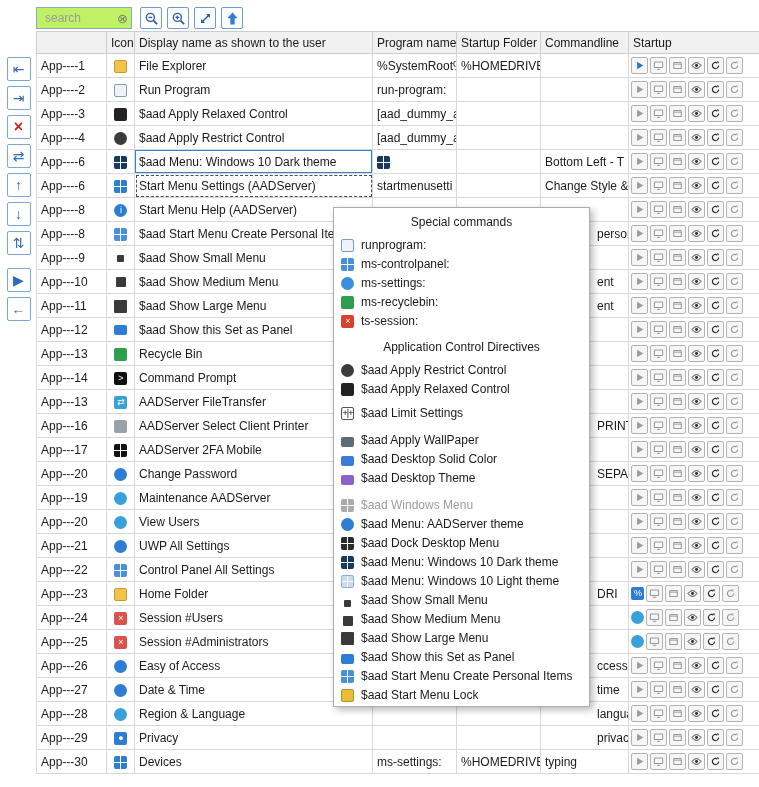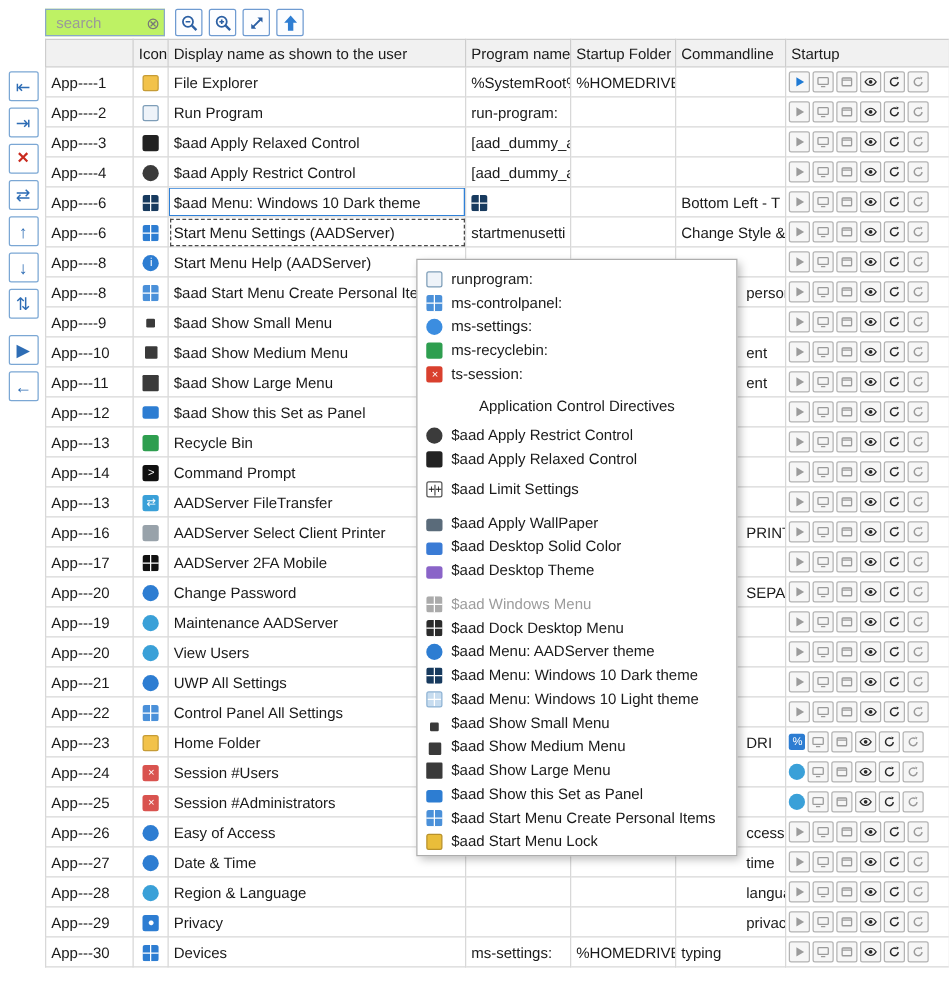--- a/index.html
+++ b/index.html
@@ -1913,20 +1913,21 @@
                 </svg>
               </span>
             </button>
           </div>
         </td>
       </tr>
     </tbody>
   </table>
 
 <div id="cmdmenu" class="menu">
+    <div class="m-header">Special commands</div>
     <div class="m-item">
       <span class="islot">
         <span class="i-box" style="background-color: rgb(238, 243, 249); border: 1px solid rgb(125, 157, 184);"></span>
       </span>
       <span class="m-label">runprogram:</span>
     </div>
     <div class="m-item">
       <span class="islot">
         <span class="i-box i-grid" style="background-color: rgb(74, 144, 217);"></span>
       </span>
@@ -1992,29 +1993,29 @@
     </div>
     <div class="m-gap"></div>
     <div class="m-item disabled">
       <span class="islot">
         <span class="i-box i-grid" style="background-color: rgb(171, 171, 171);"></span>
       </span>
       <span class="m-label">$aad Windows Menu</span>
     </div>
     <div class="m-item">
       <span class="islot">
+        <span class="i-box i-circle" style="background-color: rgb(45, 125, 210);"></span>
+      </span>
+      <span class="m-label">$aad Menu: AADServer theme</span>
+    </div>
+    <div class="m-item">
+      <span class="islot">
         <span class="i-box i-grid" style="background-color: rgb(43, 43, 43);"></span>
       </span>
       <span class="m-label">$aad Dock Desktop Menu</span>
-    </div>
-    <div class="m-item">
-      <span class="islot">
-        <span class="i-box i-circle" style="background-color: rgb(45, 125, 210);"></span>
-      </span>
-      <span class="m-label">$aad Menu: AADServer theme</span>
     </div>
     <div class="m-item">
       <span class="islot">
         <span class="i-box i-grid" style="background-color: rgb(23, 58, 94);"></span>
       </span>
       <span class="m-label">$aad Menu: Windows 10 Dark theme</span>
     </div>
     <div class="m-item">
       <span class="islot">
         <span class="i-box i-grid" style="background-color: rgb(199, 220, 239); border: 1px solid rgb(143, 179, 212);"></span>

